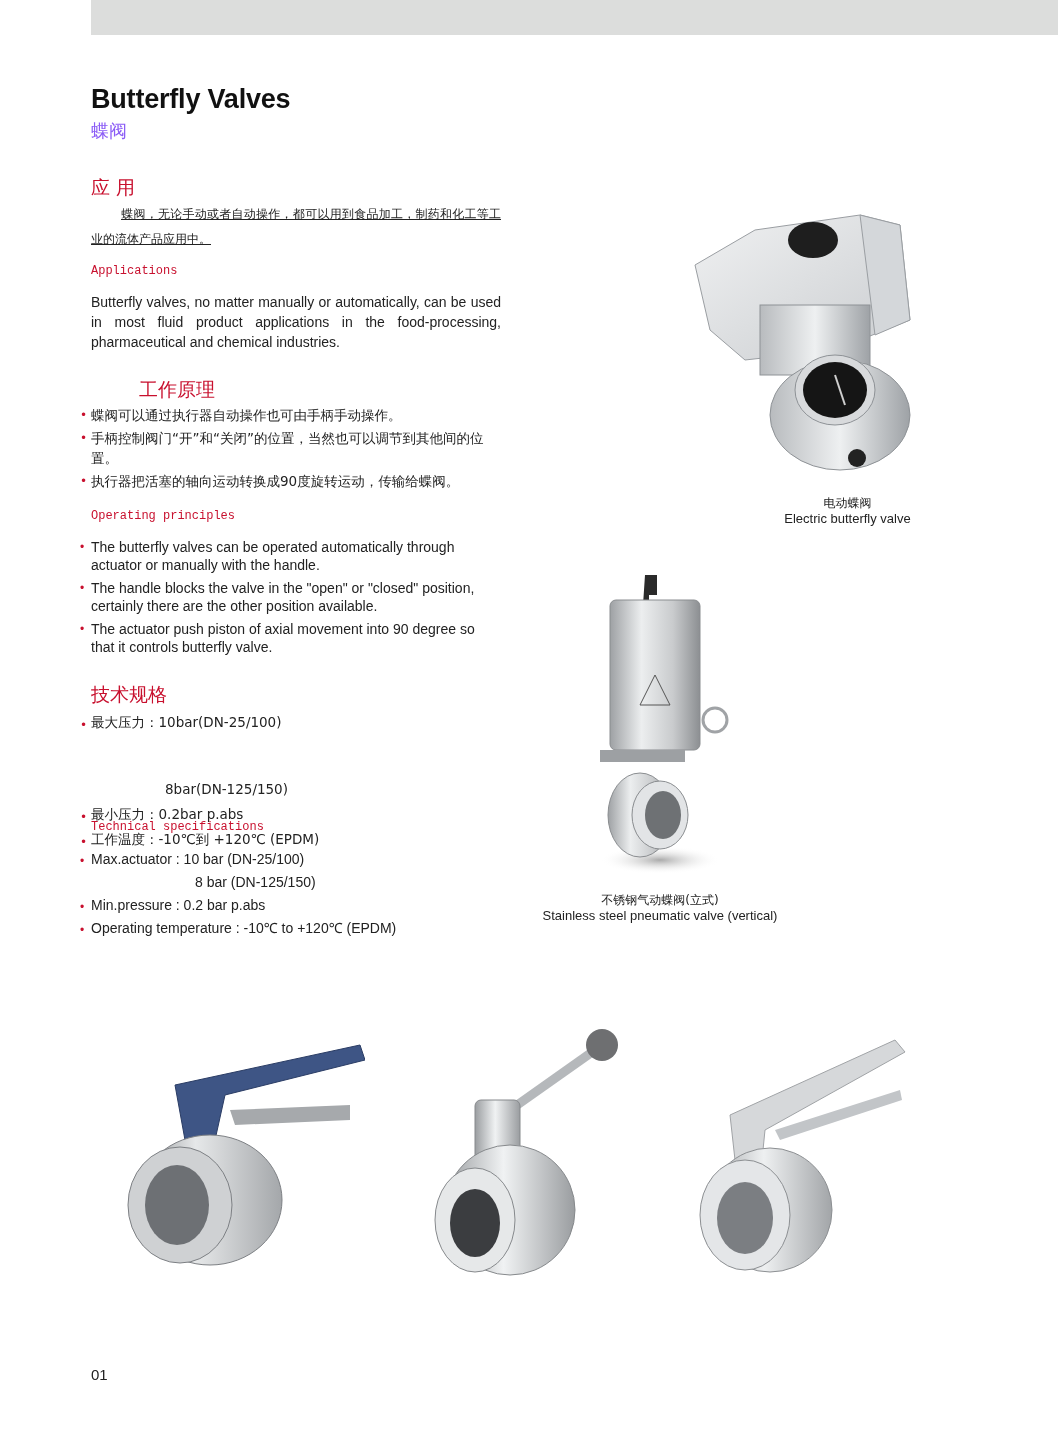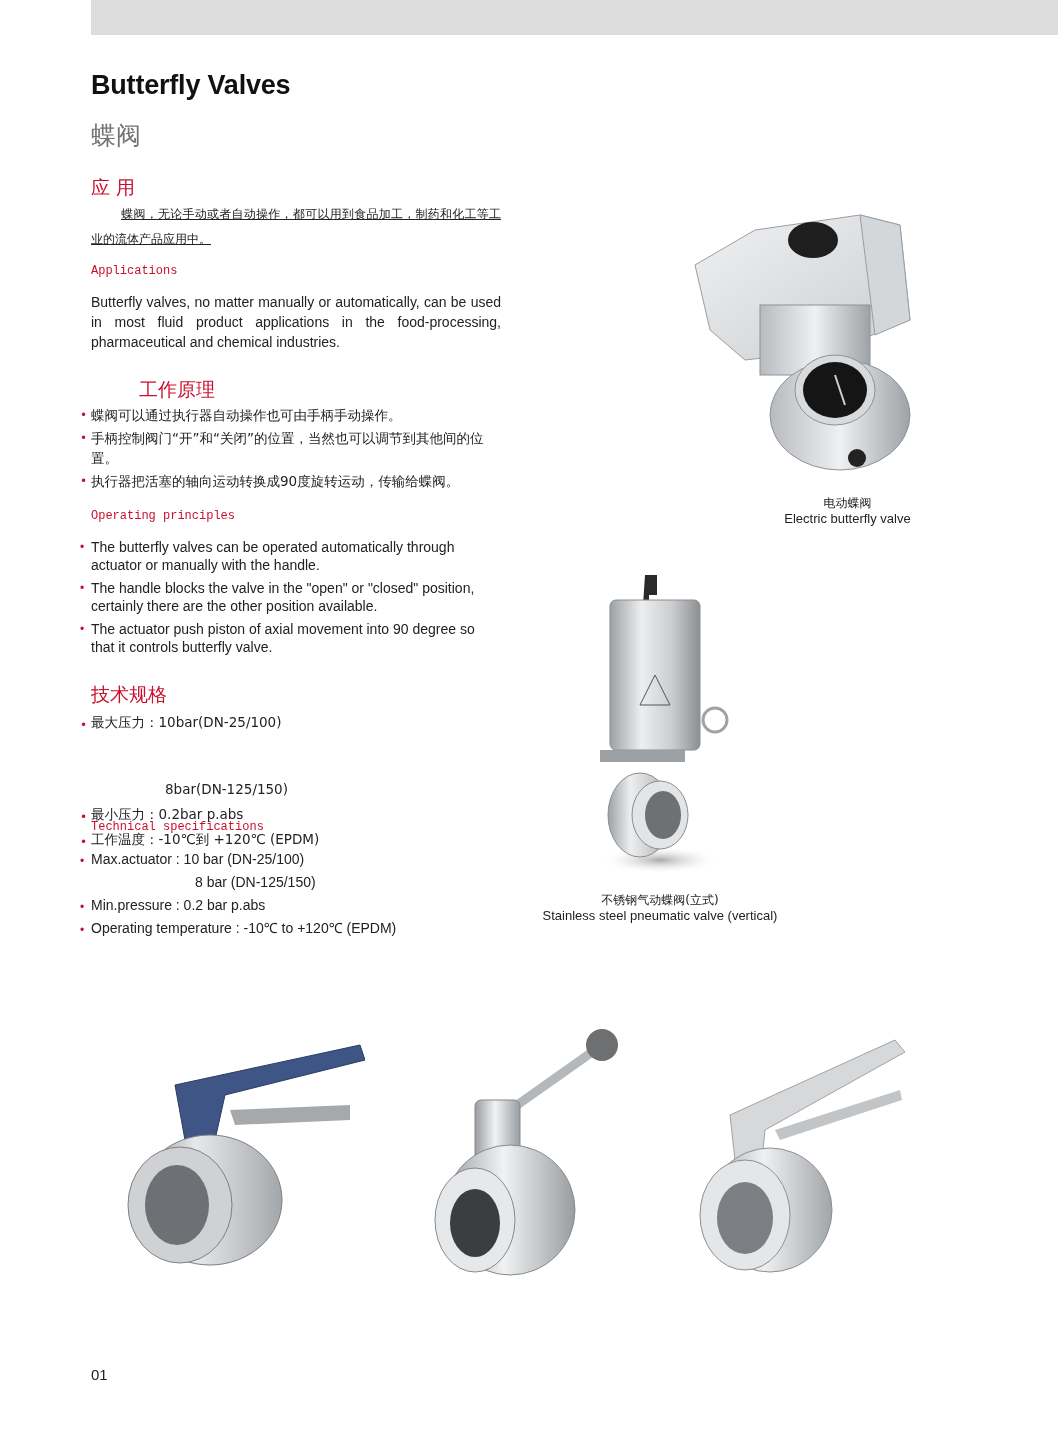--- a/index.html
+++ b/index.html
@@ -1,21 +1,21 @@
 <!DOCTYPE html>
 <html><head>
 <meta charset="utf-8">
 <style>
   html, body { margin:0; padding:0; background:#ffffff; }
   body { width:1059px; height:1438px; position:relative; overflow:hidden;
          font-family:"DejaVu Sans", "Liberation Sans", sans-serif; color:#1a1a1a; }
   .topbar { position:absolute; left:91px; top:0; width:967px; height:35px; background:#dcdddc; }
-  .title { position:absolute; left:91px; top:70px; font-family:"Liberation Sans", sans-serif;
+  .title { position:absolute; left:91px; top:84px; font-family:"Liberation Sans", sans-serif;
            font-weight:bold; font-size:27px; color:#111; letter-spacing:-0.2px; }
-  .subtitle { position:absolute; left:91px; top:119px; font-size:25px; color:#737373; }
+  .subtitle { position:absolute; left:91px; top:119px; font-size:18px; color:#8b5cf6; }
   .h-red { position:absolute; left:91px; color:#c8102e; font-size:12px; font-family:Liberation Mono, monospace; }
   .h-red.cn { font-family:"DejaVu Sans", sans-serif; font-size:19px; }
   .para { position:absolute; left:91px; width:410px; font-size:14px; line-height:20px; color:#222;
           font-family:"Liberation Sans", sans-serif; text-align:justify; }
   .para.cn { font-family:"DejaVu Sans", sans-serif; font-size:12px; line-height:25px;text-decoration:underline; }
   .para .indent { display:inline-block; width:30px; }
   .blist { position:absolute; left:80px; width:420px; margin:0; padding:0; list-style:none;
            font-family:"Liberation Sans", sans-serif; font-size:14px; color:#222; }
   .blist li { position:relative; padding-left:11px; line-height:18px; margin-bottom:5px; }
   .blist li .dot { position:absolute; left:0; top:0; color:#c8102e; font-size:12px; }

